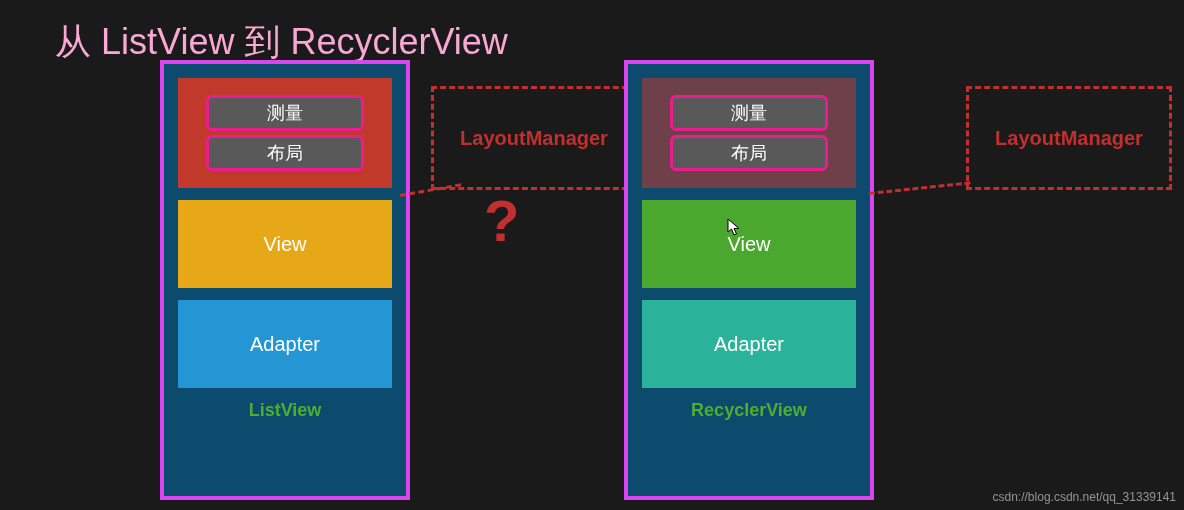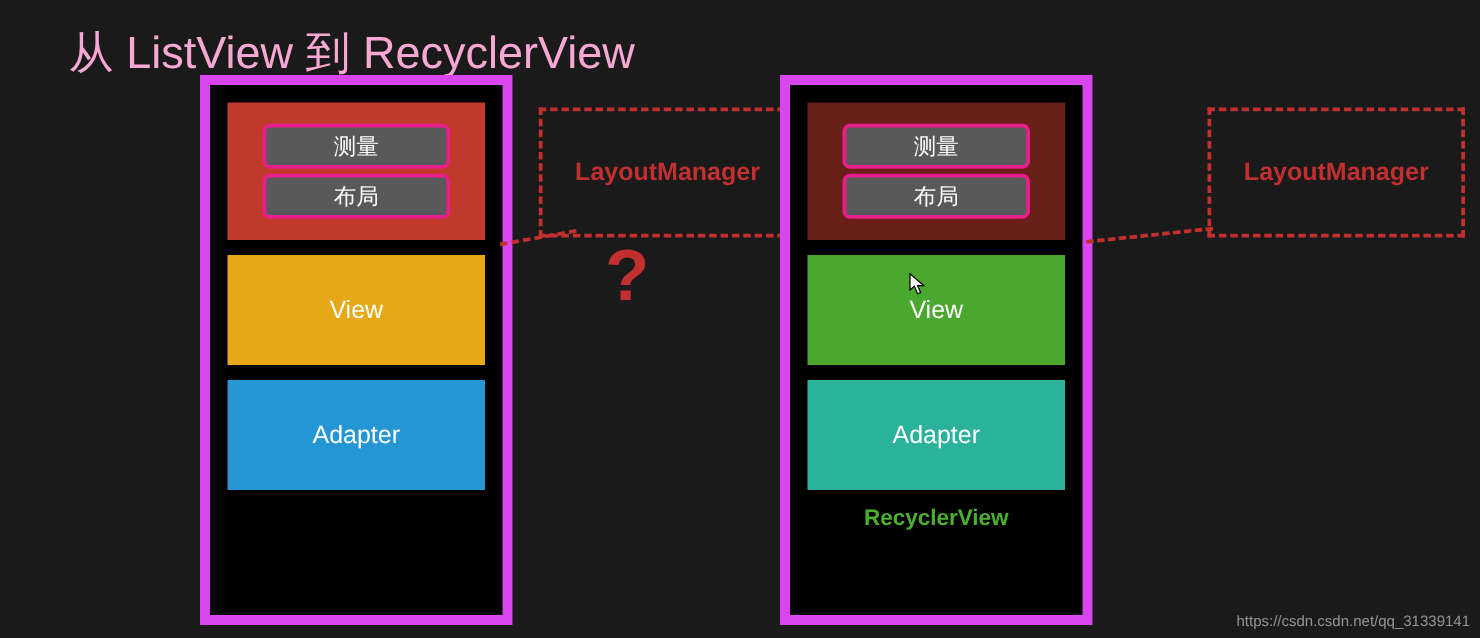--- a/index.html
+++ b/index.html
@@ -15,23 +15,23 @@
       color: #f9a8d4;
       font-size: 36px;
       font-weight: 300;
       position: absolute;
       top: 18px;
       left: 32px;
       margin-left: 23px;
     }
     .diagram {
       position: absolute;
-      border: 8px solid #d946ef;
+      border: 4px solid #d946ef;
       padding: 14px 14px 6px 14px;
-      background: #000000;
+      background: #0c4a6e;
     }
     .diagram.left { top: 60px; left: 160px; width: 250px; height: 440px; }
     .diagram.right { top: 60px; left: 624px; width: 250px; height: 440px; }
     .block {
       width: 100%;
       height: 88px;
       margin-bottom: 12px;
       display: flex;
       align-items: center;
       justify-content: center;
@@ -122,20 +122,21 @@
 
 <div class="title">从 ListView 到 RecyclerView</div>
 
 <div class="diagram left">
   <div class="block top bg-red">
     <div class="pill">测量</div>
     <div class="pill">布局</div>
   </div>
   <div class="block bg-orange">View</div>
   <div class="block bg-blue">Adapter</div>
+  <div class="caption">ListView</div>
 </div>
 
 <div class="callout left">
   <span>LayoutManager</span>
 </div>
 <div class="connector left"></div>
 <div class="qmark">?</div>
 
 <div class="diagram right">
   <div class="block top bg-redfade">
@@ -151,13 +152,13 @@
   <span>LayoutManager</span>
 </div>
 <div class="connector right"></div>
 
 <div class="cursor">
   <svg viewBox="0 0 14 18" width="14" height="18">
     <path d="M1,1 L1,14 L4.5,11 L7,17 L9.5,16 L7,10.5 L12,10.5 Z" fill="#ffffff" stroke="#000000" stroke-width="1"></path>
   </svg>
 </div>
 
-<div class="credit">https://csdn.csdn.net/qq_31339141</div>
+<div class="credit">csdn://blog.csdn.net/qq_31339141</div>
 
 </body></html>

